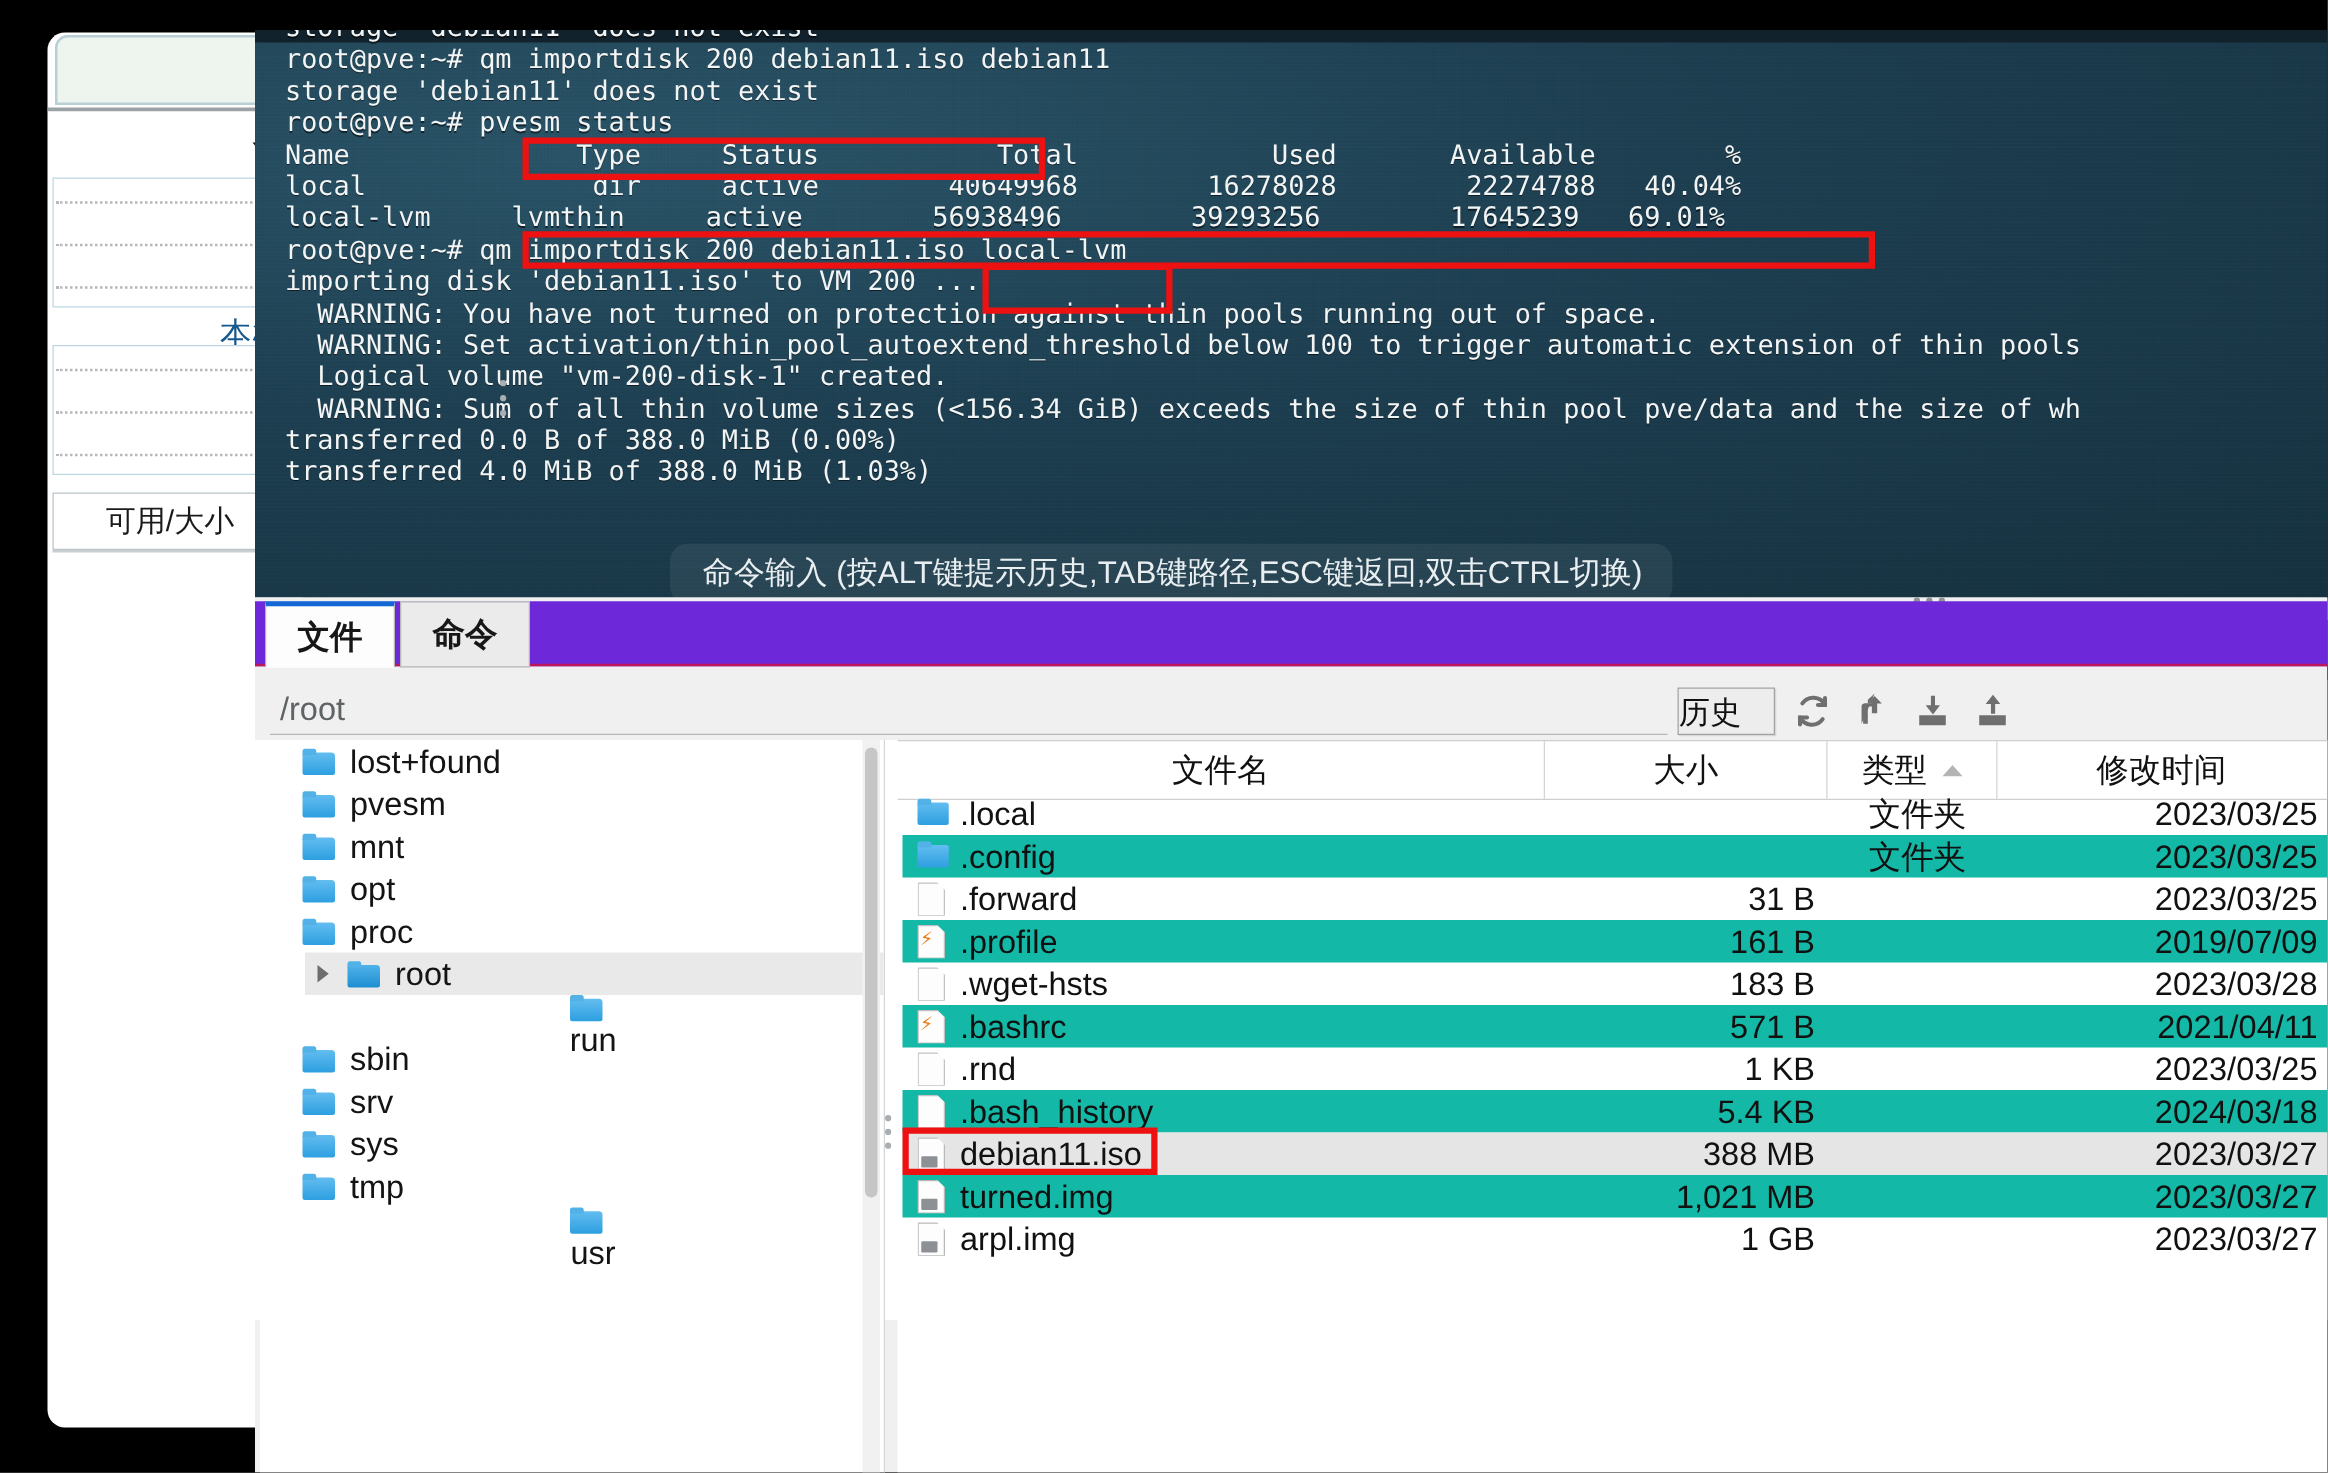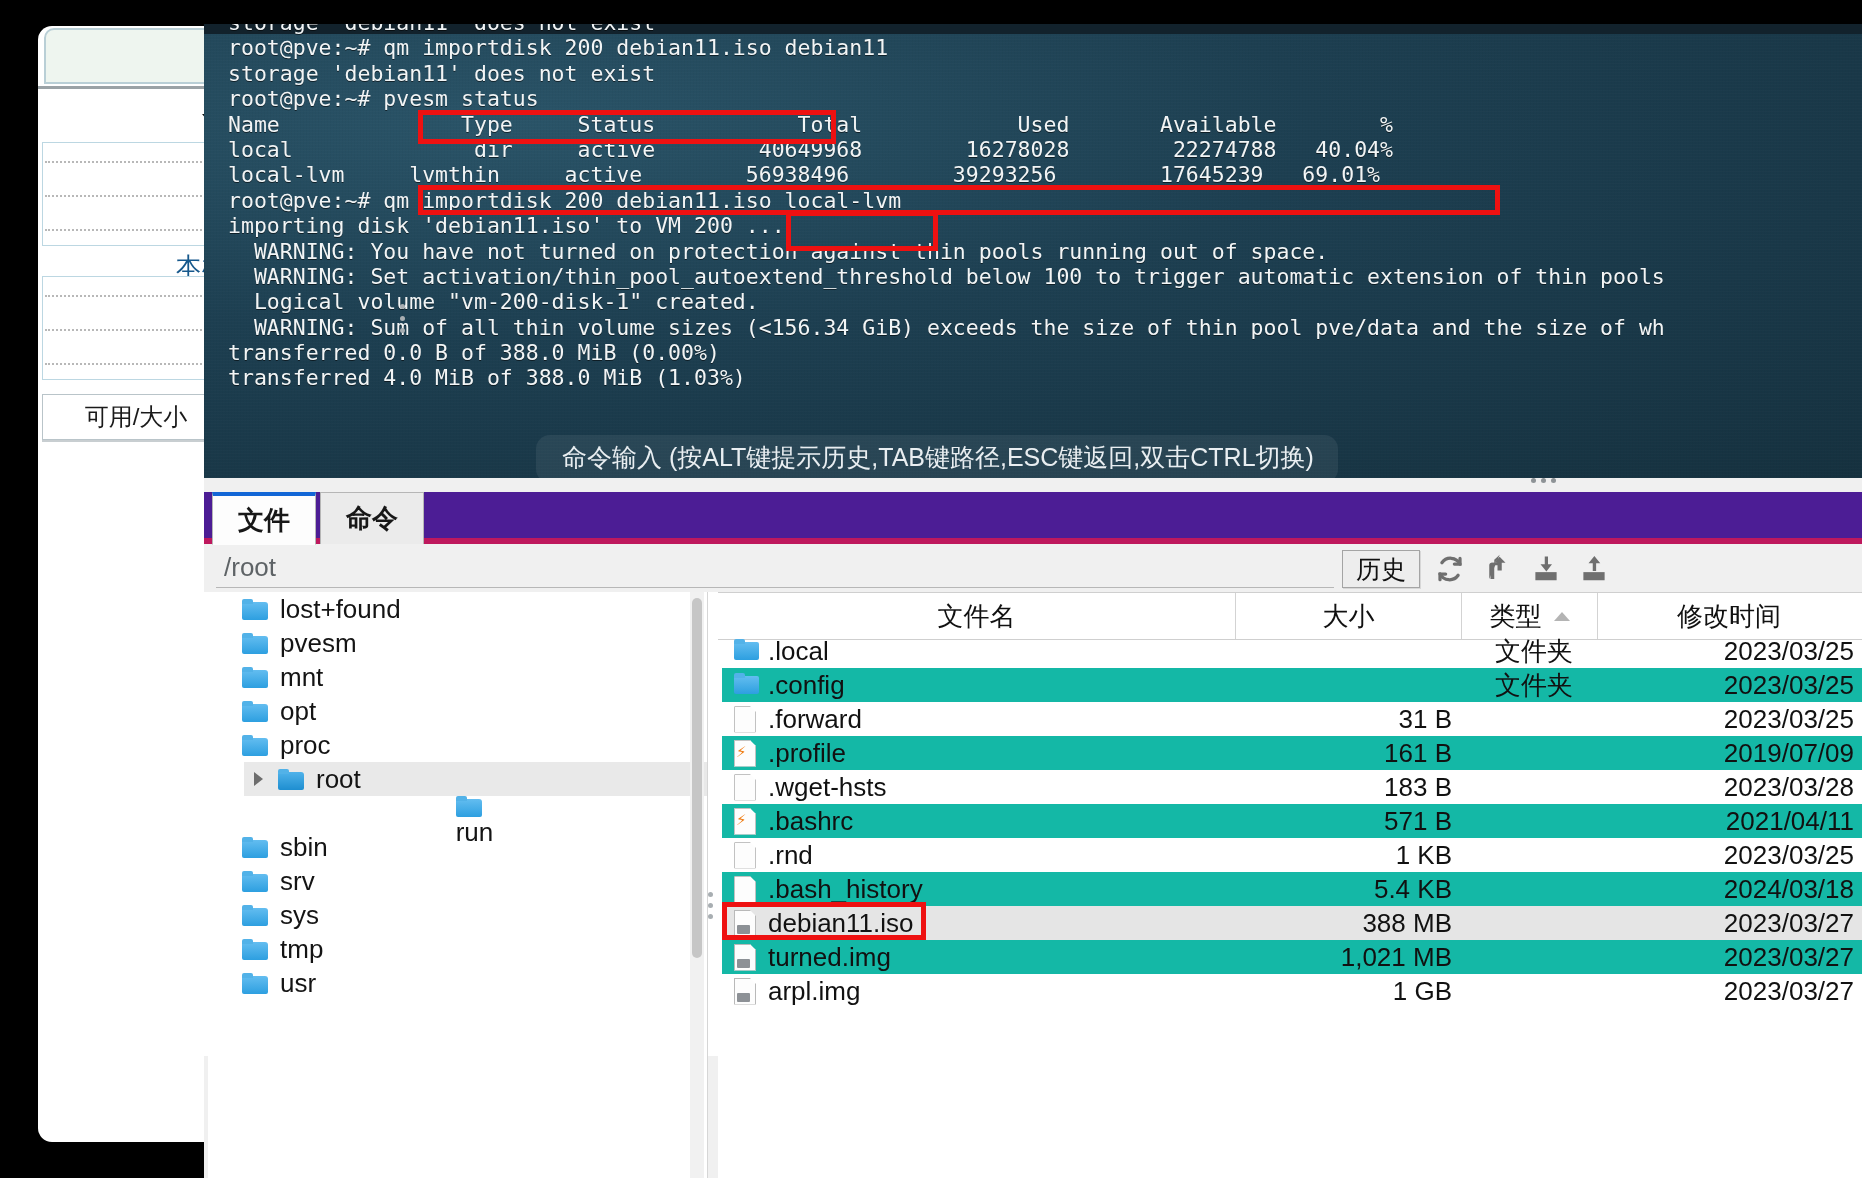--- a/index.html
+++ b/index.html
@@ -152,24 +152,24 @@
     background: #f0f0f0;
   }
   .grip-dots {
     position: absolute; right: 306px; top: 0px;
     display: flex; gap: 5px; align-items: center;
   }
   .grip-dots i { width: 5px; height: 5px; border-radius: 50%; background: #8e9396; display:block; }
 
   
   #tabs {
-    position: absolute; left: 0; top: 14px;
+    position: absolute; left: 0; top: 3px;
     width: 100%; height: 52px;
-    border-bottom: 6px solid #be185d;
-    background: #4c1d95;
+    border-bottom: 2px solid #be185d;
+    background: #6d28d9;
   }
   .tab {
     position: absolute; top: 0;
     height: 53px;
     display: flex; align-items: center; justify-content: center;
     font-size: 26px; font-weight: bold; color: #171717;
     border: 1px solid #b6b6b6;
     background: #ebebeb;
     cursor: default;
   }
@@ -197,21 +197,21 @@
     display: flex; align-items: center;
     padding-left: 8px;
     font-size: 26px; color: #5e6366;
   }
   #history-btn {
     position: absolute; left: 1138px; top: 6px;
     width: 78px; height: 38px;
     background: #ededed;
     border: 1px solid #a4a4a4;
     box-shadow: 1px 1px 0 #d7d7d7;
-    display: flex; align-items: center; justify-content: center;
+    display: flex; align-items: center; 
     font-size: 25px; color: #111;
   }
   .tool-ico {
     position: absolute; top: 6px;
     width: 40px; height: 38px;
     display: flex; align-items: center; justify-content: center;
   }
   #ico-refresh { left: 1226px; }
   #ico-upload  { left: 1274px; }
   #ico-down    { left: 1322px; }
@@ -510,21 +510,21 @@
             <span>srv</span>
           </div>
           <div class="tree-row" style="height: 34px;">
             <span class="folder"></span>
             <span>sys</span>
           </div>
           <div class="tree-row" style="height: 34px;">
             <span class="folder"></span>
             <span>tmp</span>
           </div>
-          <div class="tree-row" style="height: 34px;">
+          <div class="tree-row" style="height: 34px; flex-direction: column;">
             <span class="folder"></span>
             <span>usr</span>
           </div>
         </div>
       <div id="tree-scroll">
         <div id="tree-thumb"></div>
       </div>
       <div class="hdots">
         <i></i>
           <i></i>

